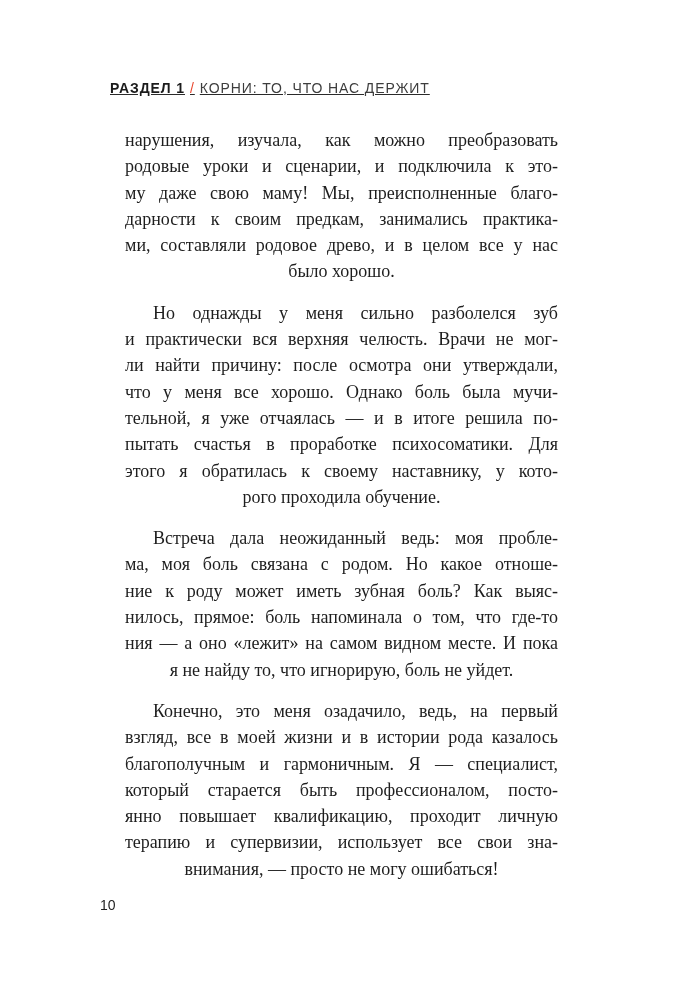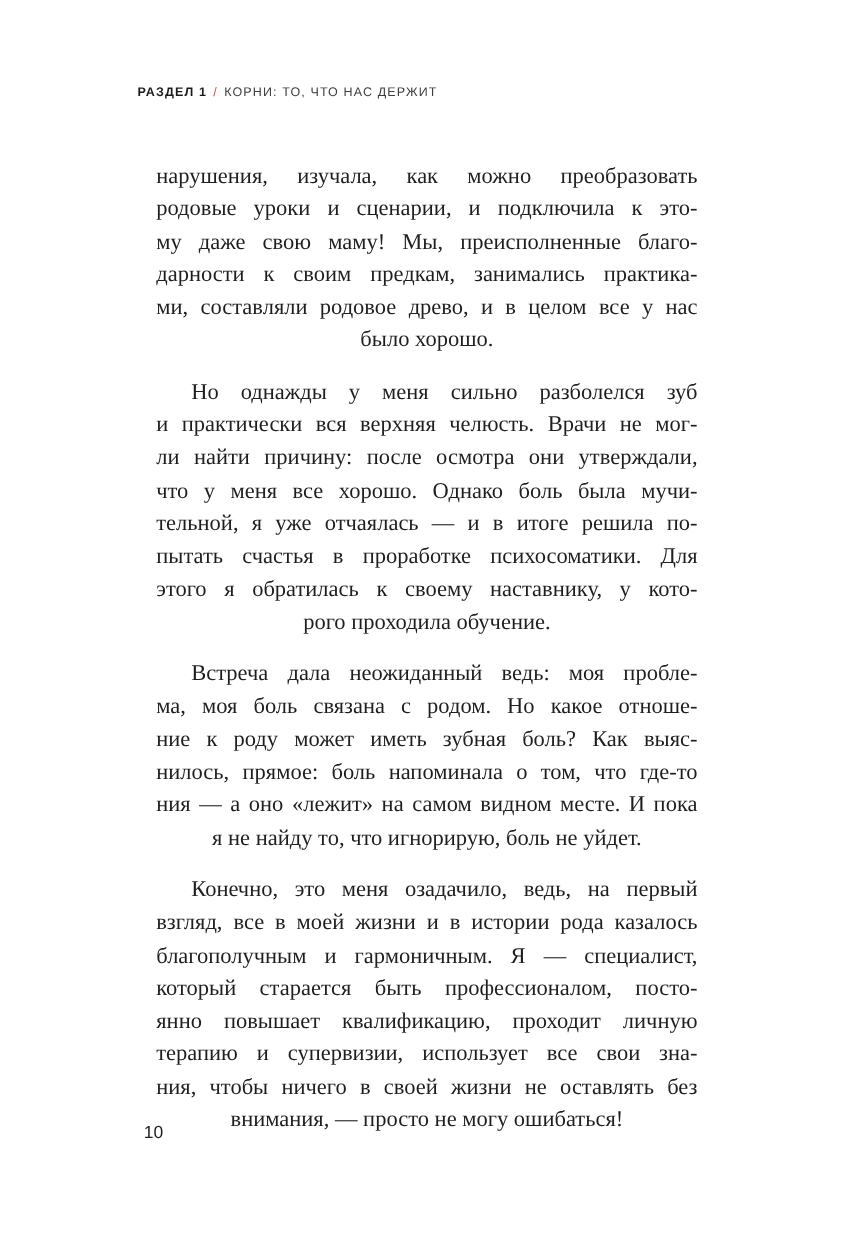--- a/index.html
+++ b/index.html
@@ -12,26 +12,27 @@
     width: 682px;
     height: 1001px;
     background: #ffffff;
     overflow: hidden;
     font-family: "Liberation Serif", serif;
     color: #1e1e1e;
   }
   .running-head {
     position: absolute;
     left: 110px;
-    top: 69px;
+    top: 80px;
     font-family: "Liberation Sans", sans-serif;
-    font-size: 10px;
+    font-size: 14px;
     letter-spacing: 0.9px;
     color: #2a2a2a;
     white-space: nowrap;
+    text-decoration: underline;
   }
   .running-head .section {
     font-weight: 700;
     color: #1b1b1b;
   }
   .running-head .sep {
     font-weight: 400;
     padding: 0 5px;
   }
   .running-head .title {
@@ -54,21 +55,21 @@
   }
   .line.j {
     text-align: justify;
     text-align-last: justify;
   }
   .line.indent {
     padding-left: 28px;
   }
   .page-number {
     position: absolute;
-    left: 115px;
+    left: 100px;
     top: 897px;
     font-family: "Liberation Sans", sans-serif;
     font-size: 14px;
     color: #1e1e1e;
   }
 </style>
 </head>
 <body>
 
 <div class="page">
@@ -104,20 +105,19 @@
         <div class="line j">ния — а оно «лежит» на самом видном месте. И пока</div>
         <div class="line">я не найду то, что игнорирую, боль не уйдет.</div>
       </div>
       <div class="para">
         <div class="line j indent">Конечно, это меня озадачило, ведь, на первый</div>
         <div class="line j">взгляд, все в моей жизни и в истории рода казалось</div>
         <div class="line j">благополучным и гармоничным. Я — специалист,</div>
         <div class="line j">который старается быть профессионалом, посто-</div>
         <div class="line j">янно повышает квалификацию, проходит личную</div>
         <div class="line j">терапию и супервизии, использует все свои зна-</div>
-        <div class="line j">ния, чтобы ничего в своей жизни не оставлять без</div>
         <div class="line">внимания, — просто не могу ошибаться!</div>
       </div>
     </div>
 
   <div class="page-number">10</div>
 
 </div>
 
 </body></html>

